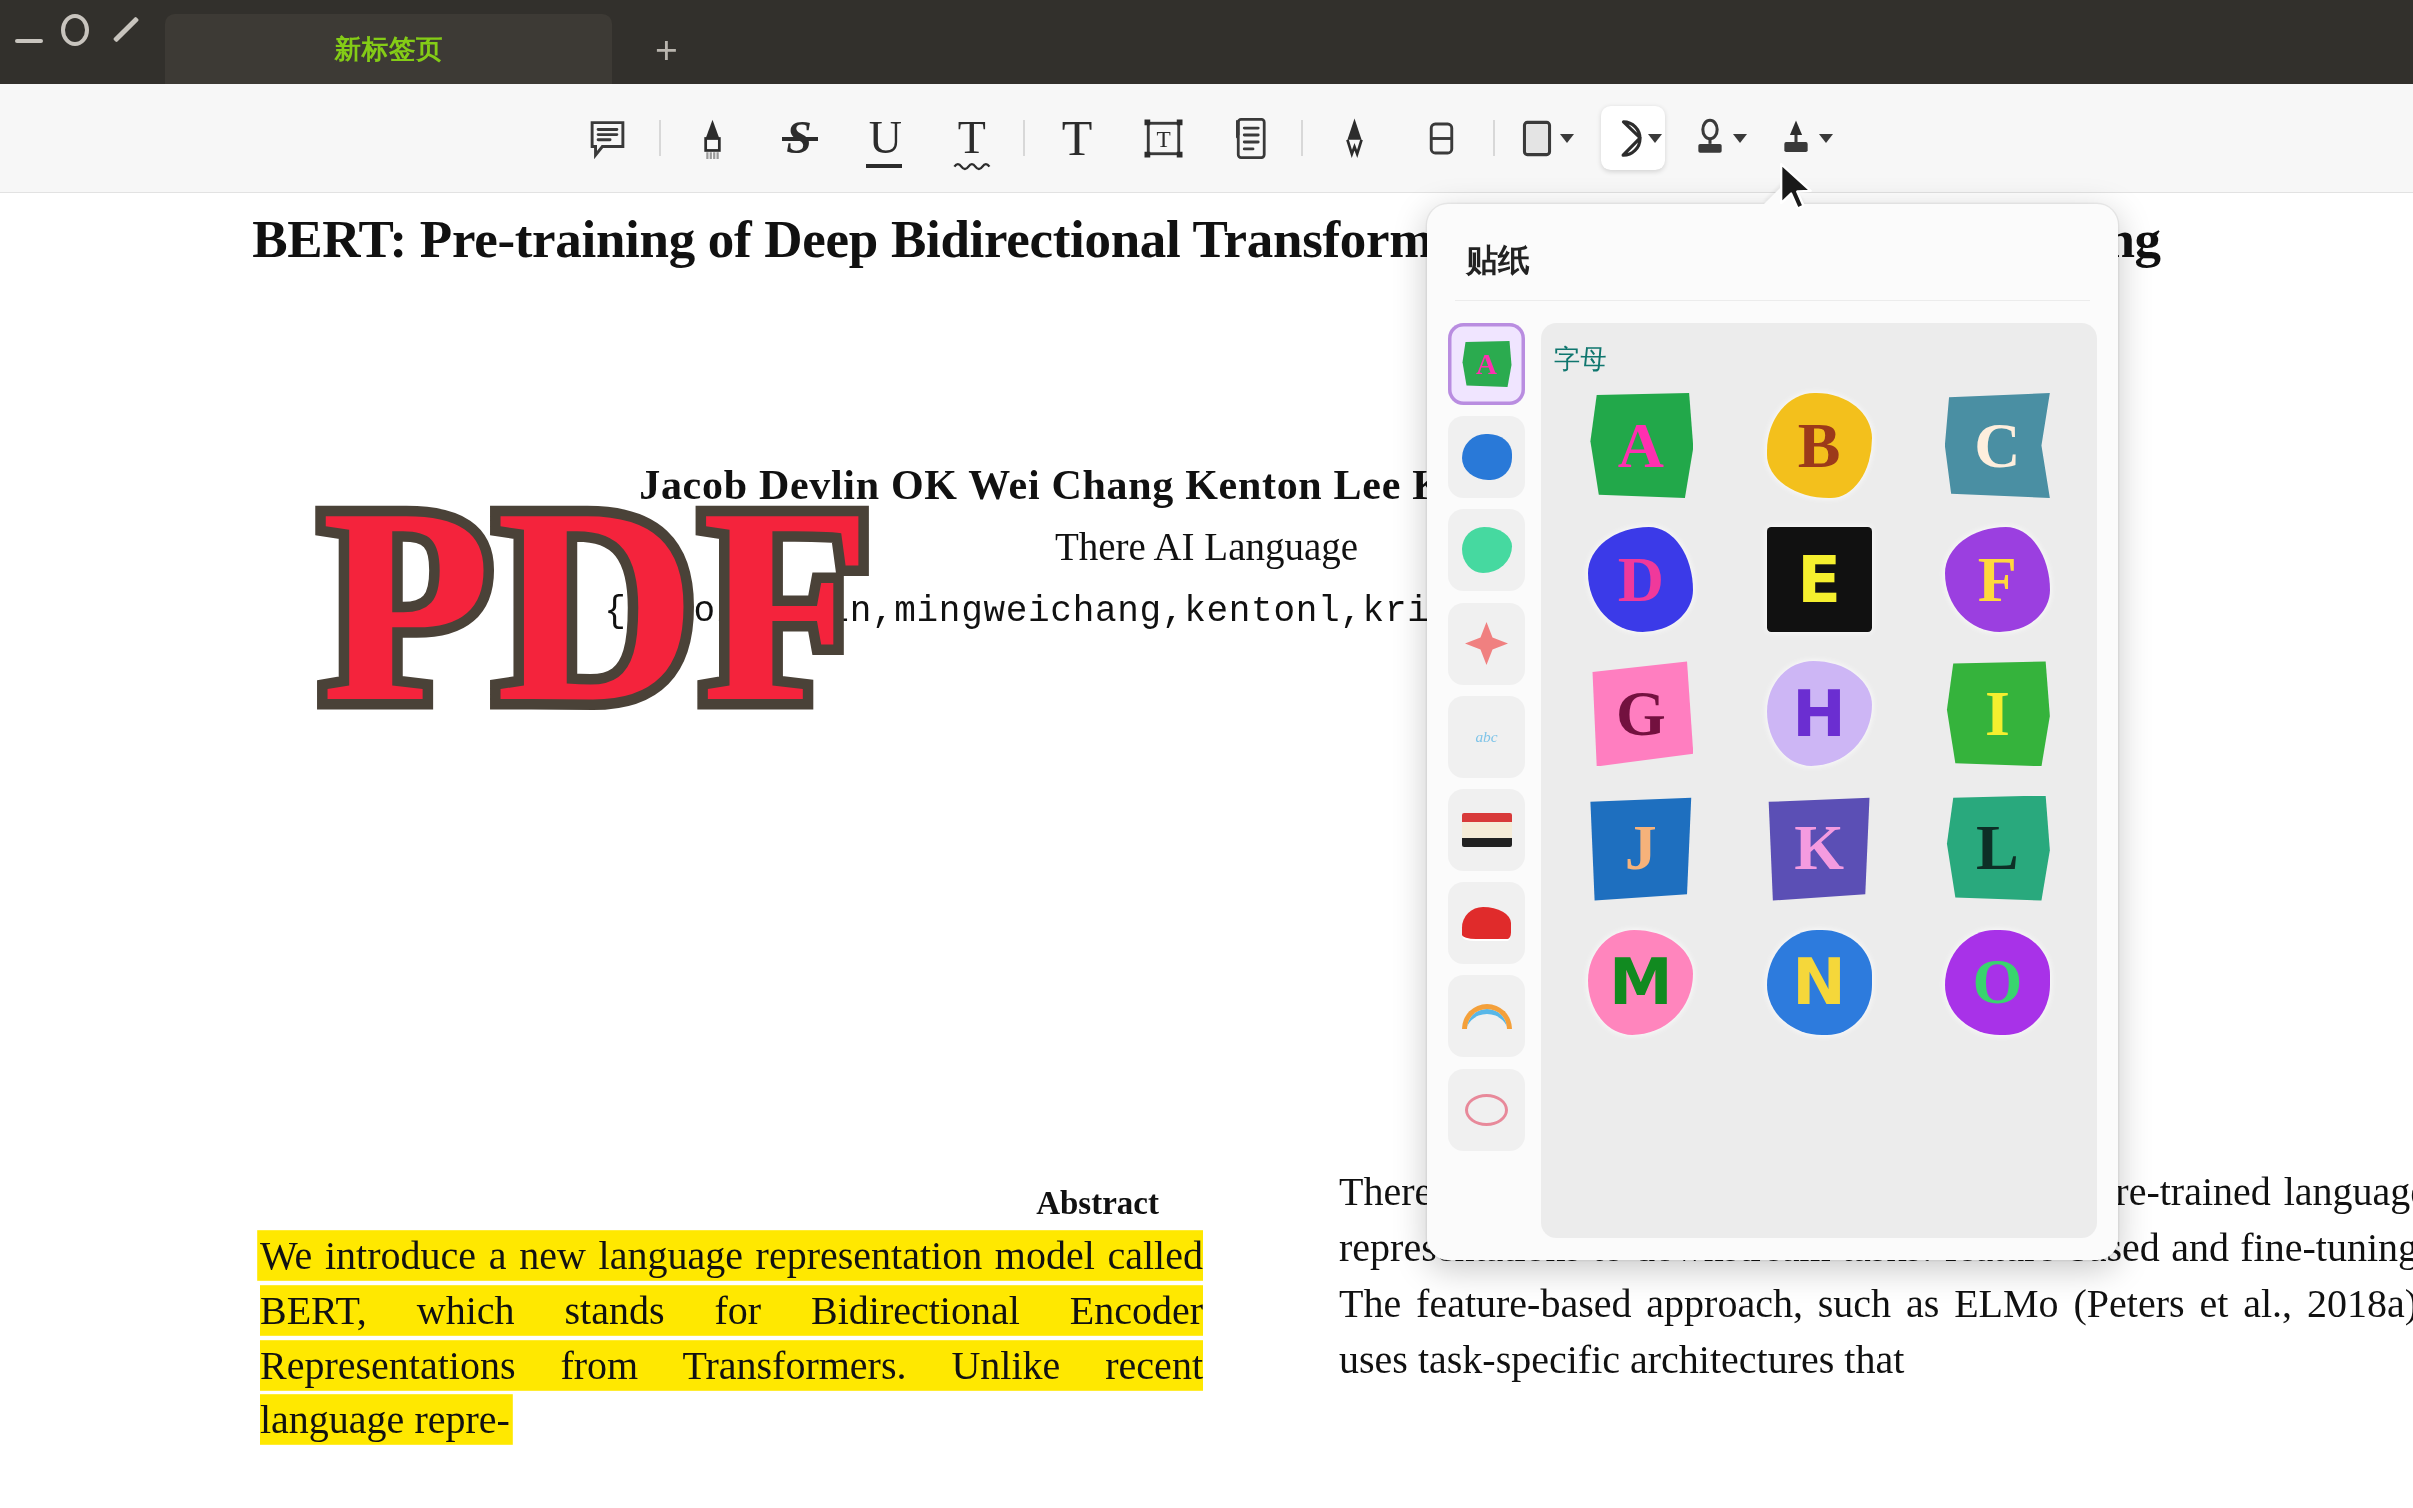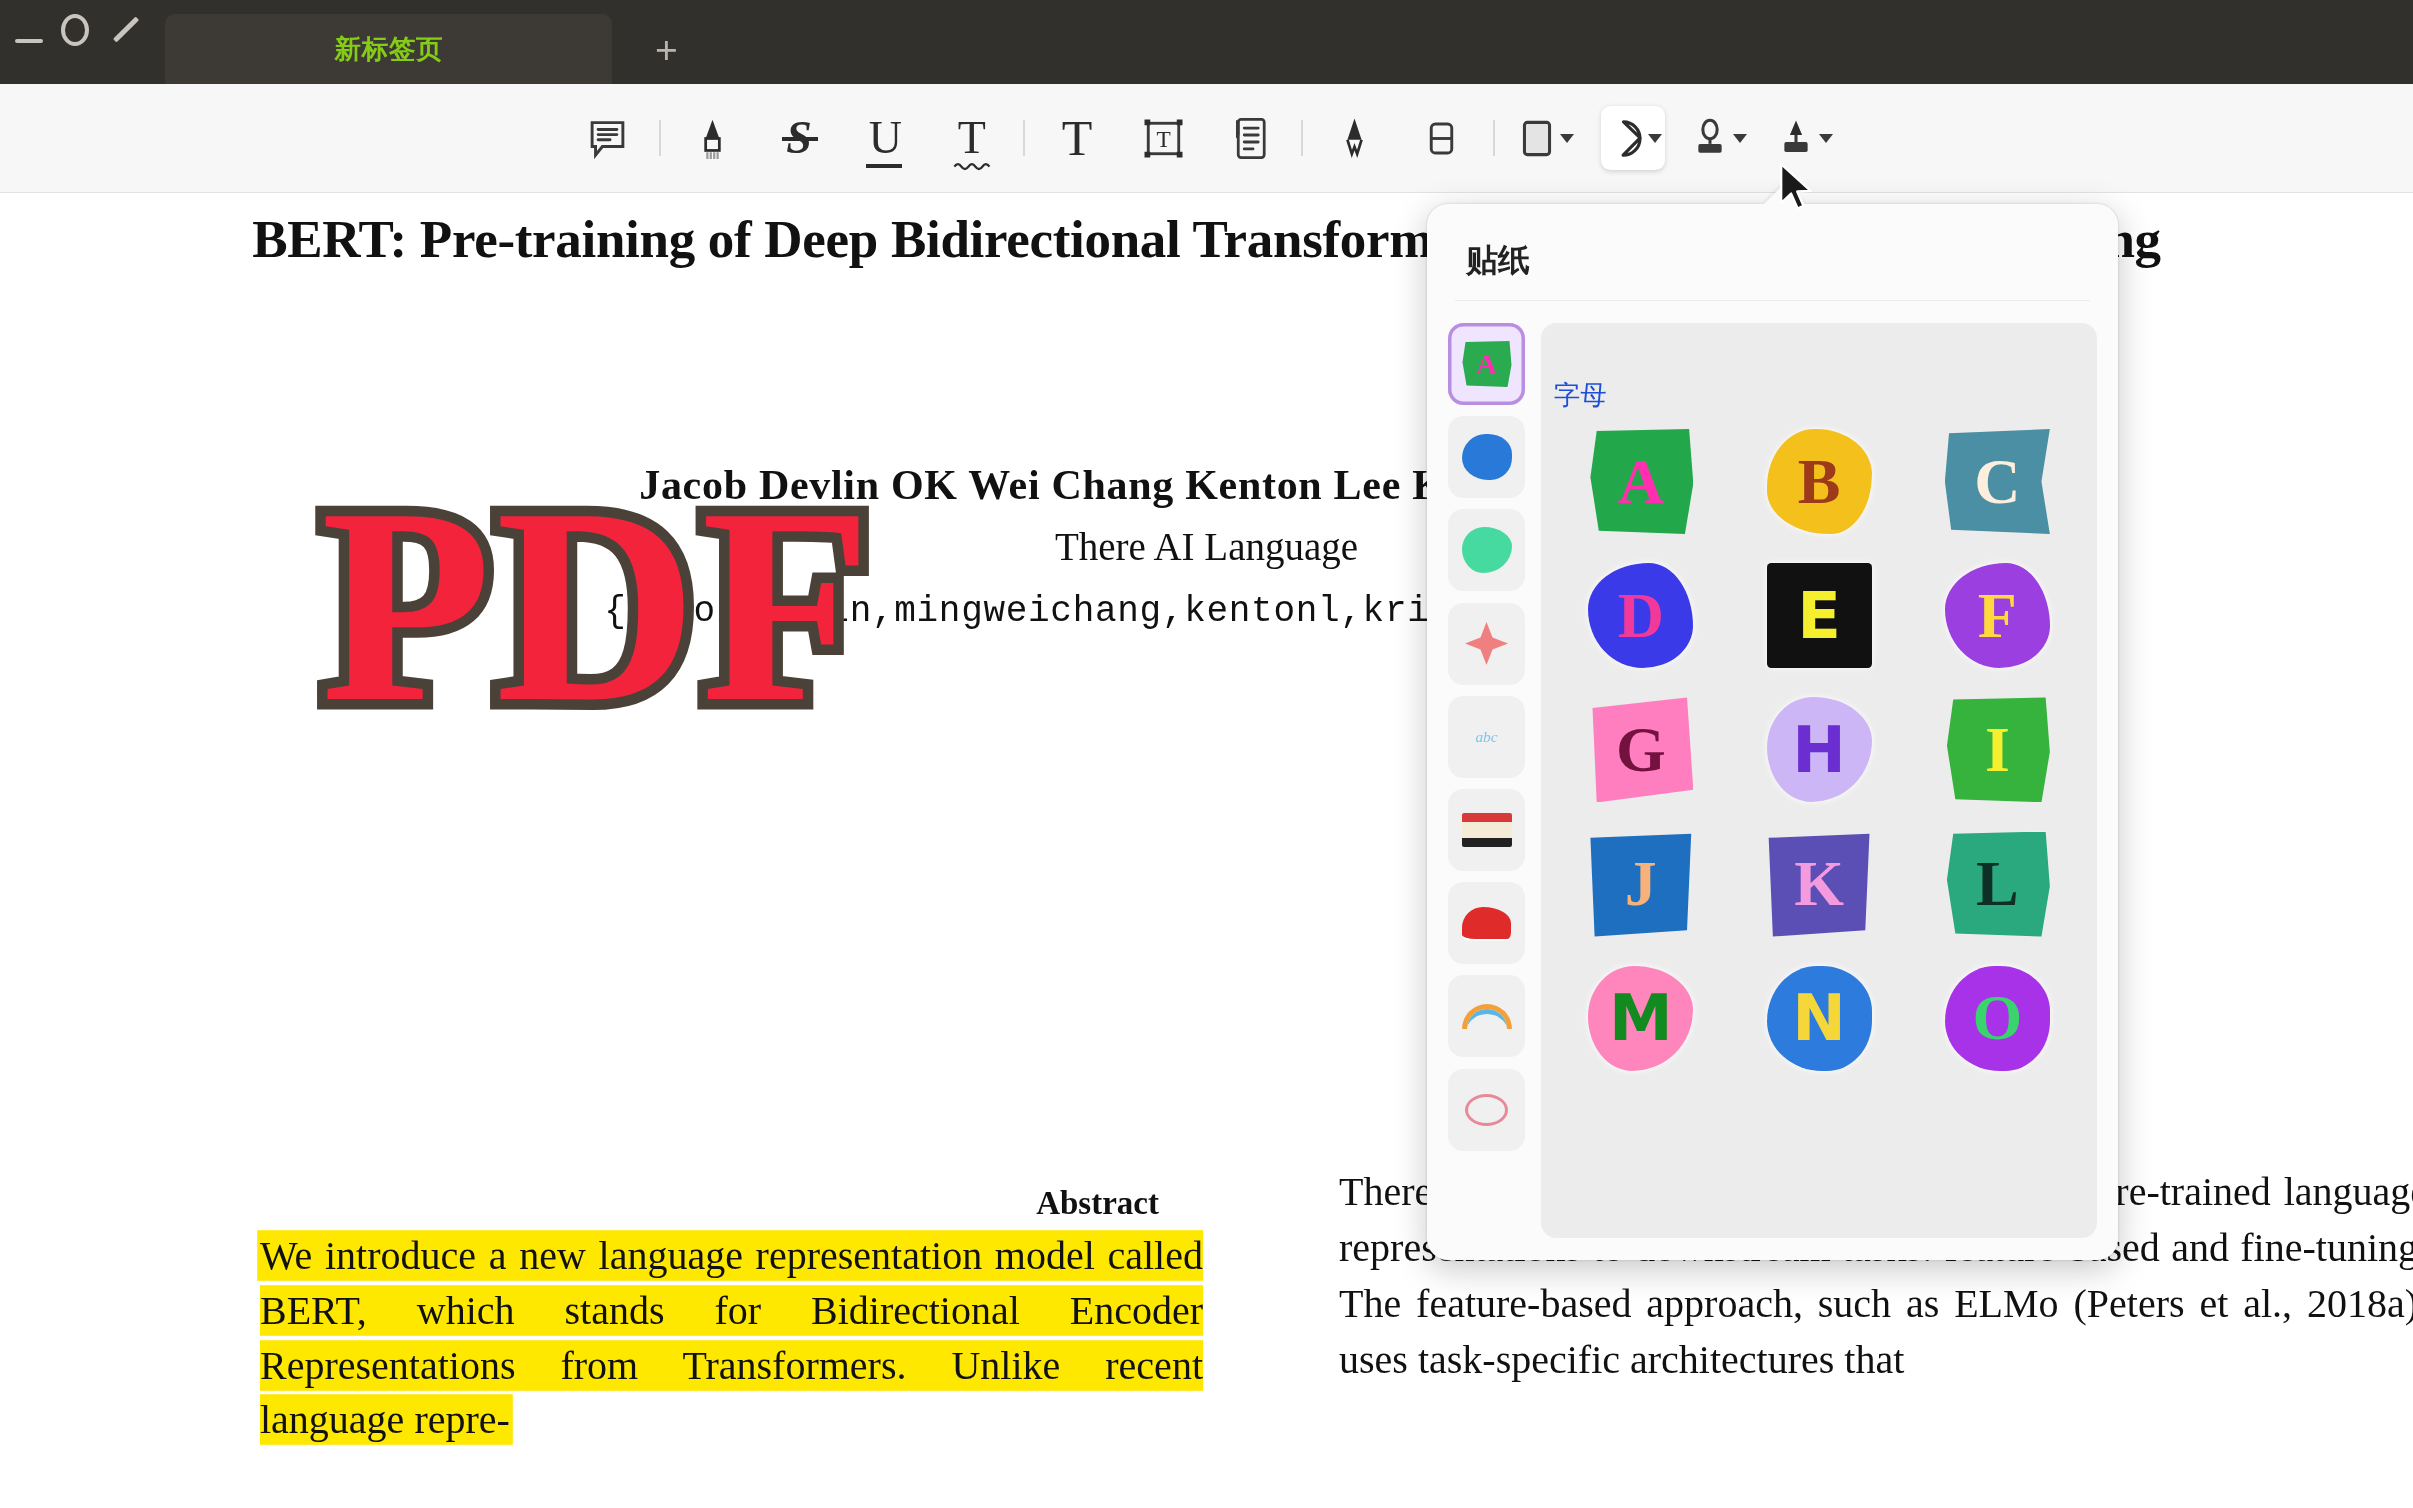--- a/index.html
+++ b/index.html
@@ -179,23 +179,22 @@
     background: #f0f0f0; border-radius: 15.4px;
     display: flex; align-items: center; justify-content: center;
     position: relative;
   }
   .cat.sel { background: #f0e5ff; box-shadow: inset 0 0 0 3.5px #b98de0; }
   .grid-pane {
     flex: 1; background: #ececec; border-radius: 15.4px;
     padding: 18px 12.6px; overflow: hidden; position: relative;
   }
   .grid-label {
-    font-size: 26.5px; color: #1d4ed8; margin-bottom: 7px;
+    font-size: 26.5px; color: #0f766e; margin-bottom: 7px;
     font-family: "DejaVu Sans", sans-serif;
-    margin-top: 36px;
   }
   .sticker-grid {
     display: grid; grid-template-columns: repeat(3, 1fr);
     row-gap: 11.2px; column-gap: 4.2px;
   }
   .sticker-cell {
     height: 123px; display: flex; align-items: center; justify-content: center;
   }
   .sticker {
     width: 105px; height: 105px;

